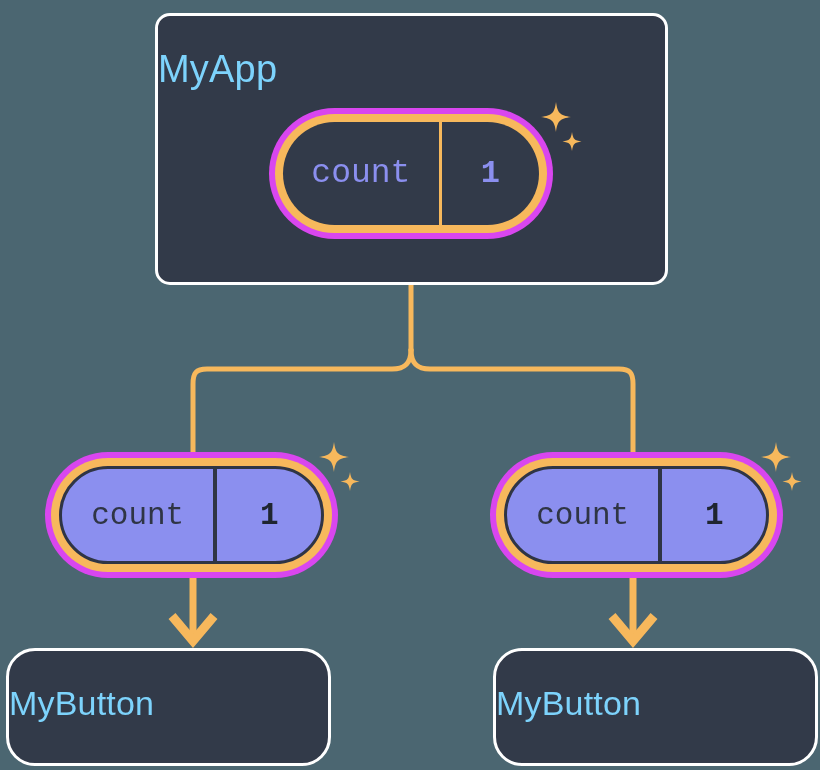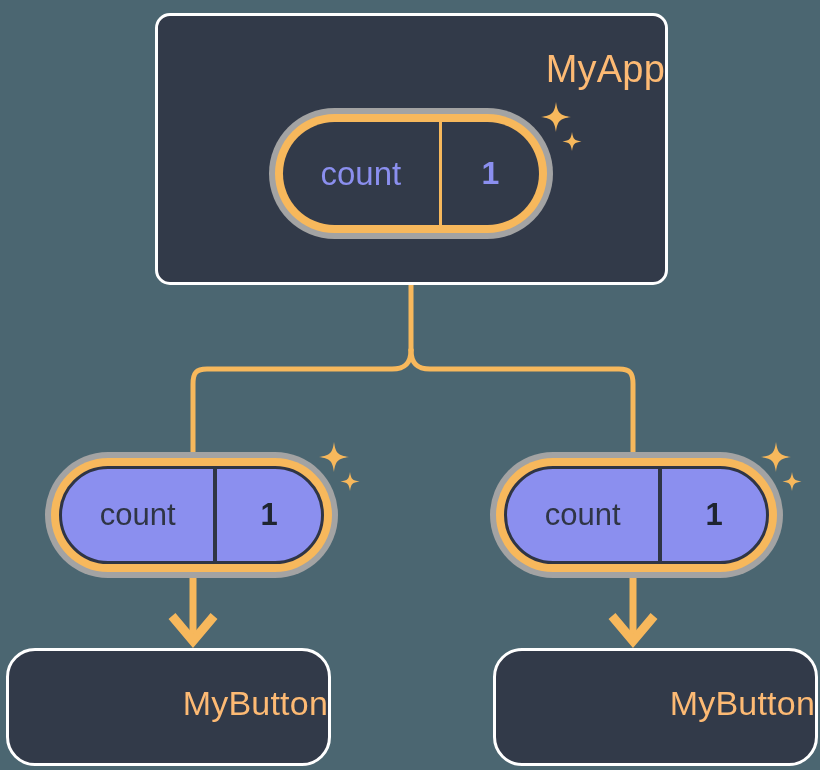--- a/index.html
+++ b/index.html
@@ -36,22 +36,22 @@
     position: absolute;
     background: #323a49;
     border: 3px solid #ffffff;
     border-radius: 15px;
     box-sizing: border-box;
   }
   .compbox-title {
     position: absolute;
     left: 0;
     right: 0;
-    text-align: right;
-    color: #fdba74;
+    text-align: left;
+    color: #7dd3fc;
     letter-spacing: 0.2px;
     white-space: nowrap;
   }
 
   #app-box {
     left: 155px;
     top: 13px;
     width: 513px;
     height: 272px;
   }
@@ -73,22 +73,23 @@
     top: 33px;
     font-size: 34px;
     font-weight: 400;
   }
 
   
   .pill {
     position: absolute;
     box-sizing: border-box;
     border-radius: 999px;
-    background: #a3a3a3;              
+    background: #d946ef;              
     padding: 6px;
+    font-family: Liberation Mono, monospace;
   }
   .pill-mid {
     width: 100%;
     height: 100%;
     box-sizing: border-box;
     border-radius: 999px;
     background: #f7b85c;              
     padding: 8px;
   }
   .pill-inner {

